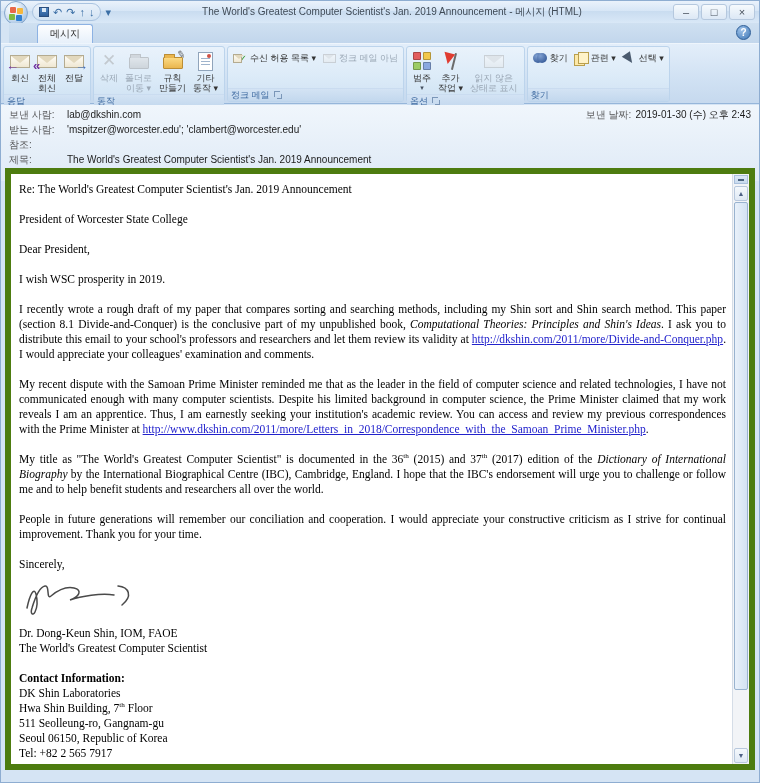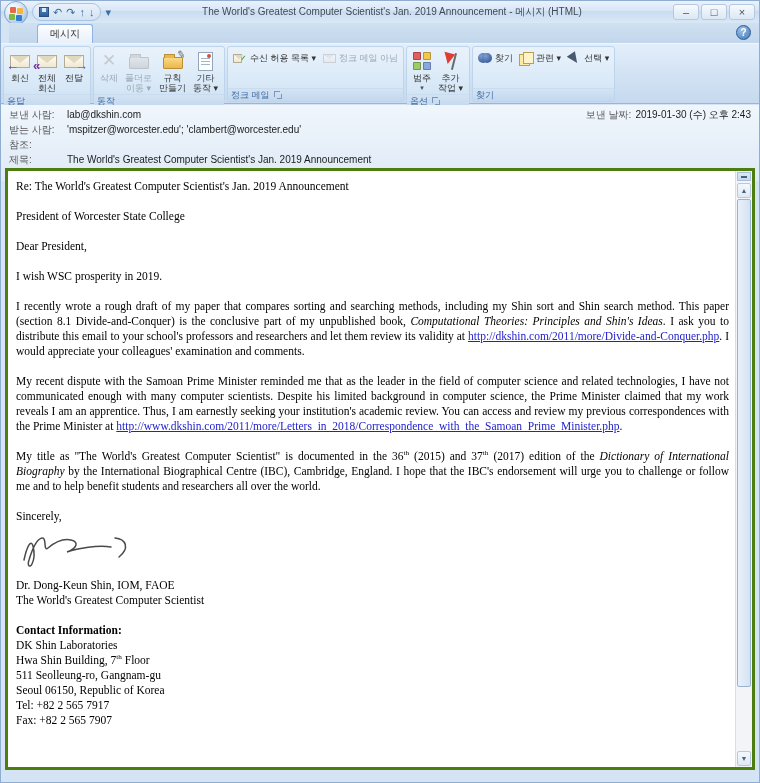--- a/index.html
+++ b/index.html
@@ -112,21 +112,21 @@
   #msgheader { position:absolute; top:104px; left:0; right:0; height:76px;
     background:linear-gradient(#f0f6fc,#dfeaf6); padding:3px 8px 10px 8px; font-size:10px; }
   .hrow { display:flex; height:15px; line-height:14px; }
   .hlabel { width:58px; color:#58595b; flex:none; }
   .hvalue { color:#1c1c1c; flex:1; white-space:nowrap; overflow:hidden; }
   .hsent { color:#58595b; white-space:nowrap; }
   .hsent b { font-weight:normal; color:#1c1c1c; margin-left:4px; }
 
   
   #bodywrap { position:absolute; top:167px; left:4px; right:4px; bottom:12px;
-    background:#fff; border:3px solid #4d7c0f; display:flex; }
+    background:#fff; border:6px solid #4d7c0f; display:flex; }
   #bodytext { flex:1; padding:8px 6px 0 8px; overflow:hidden;
     font-family:"Liberation Serif","DejaVu Serif",serif; font-size:11.5px; line-height:15px; color:#000; }
   .para { margin:0 0 15px 0; }
   .para.just { text-align:justify; }
   .para.tight { margin:0; }
   .para.tightmb { margin:0 0 15px 0; }
   .i { font-style:italic; }
   .b { font-weight:bold; }
   .sup { vertical-align:super; font-size:0.62em; line-height:0; }
   a { color:#2222cc; text-decoration:underline; }
@@ -290,20 +290,27 @@
           <span>범주</span>
           <span class="dd">▾</span>
         </div>
         <div class="rbtn">
           <span class="ic">
               <span class="flag"></span>
             </span>
           <span>추가</span>
           <span>작업 ▾</span>
         </div>
+        <div class="rbtn disabled">
+          <span class="ic">
+              <span class="env"></span>
+            </span>
+          <span>읽지 않은</span>
+          <span>상태로 표시</span>
+        </div>
       </div>
       <div class="rgroup-label">
         <span>옵션</span>
         <span class="launcher"></span>
       </div>
     </div>
 
     <div class="rgroup">
       <div class="rgroup-body">
         <div class="smallcol">
@@ -357,20 +364,21 @@
 
   <div id="bodywrap">
     <div id="bodytext">
         <p class="para"><span>Re: The World's Greatest Computer Scientist's Jan. 2019 Announcement</span></p>
         <p class="para"><span>President of Worcester State College</span></p>
         <p class="para"><span>Dear President,</span></p>
         <p class="para"><span>I wish WSC prosperity in 2019.</span></p>
         <p class="para just"><span>I recently wrote a rough draft of my paper that compares sorting and searching methods, including my Shin sort and Shin search method.  This paper (section 8.1 Divide-and-Conquer) is the conclusive part of my unpublished book, </span><span class="i">Computational Theories: Principles and Shin's Ideas</span><span>. I ask you to distribute this email to your school's professors and researchers and let them review its validity at </span><a href="#">http://dkshin.com/2011/more/Divide-and-Conquer.php</a><span>. I would appreciate your colleagues' examination and comments.</span></p>
         <p class="para just"><span>My recent dispute with the Samoan Prime Minister reminded me that as the leader in the field of computer science and related technologies, I have not communicated enough with many computer scientists. Despite his limited background in computer science, the Prime Minister claimed that my work reveals I am an apprentice. Thus, I am earnestly seeking your institution's academic review. You can access and review my previous correspondences with the Prime Minister at </span><a href="#">http://www.dkshin.com/2011/more/Letters_in_2018/Correspondence_with_the_Samoan_Prime_Minister.php</a><span>.</span></p>
         <p class="para just"><span>My title as "The World's Greatest Computer Scientist" is documented in the 36</span><span class="sup">th</span><span> (2015) and 37</span><span class="sup">th</span><span> (2017) edition of the </span><span class="i">Dictionary of International Biography</span><span> by the International Biographical Centre (IBC), Cambridge, England. I hope that the IBC's endorsement will urge you to challenge or follow me and to help benefit students and researchers all over the world.</span></p>
+        <p class="para just"><span>People in future generations will remember our conciliation and cooperation. I would appreciate your constructive criticism as I strive for continual improvement. Thank you for your time.</span></p>
         <p class="para tight"><span>Sincerely,</span></p>
   <div id="sigblock">
     <svg width="135" height="44" viewBox="0 0 135 44">
       <path d="M6 34 C9 20 13 13 15 20 C17 28 16 34 14 38 C12 42 9 40 11 34 C14 24 19 13 24 12 C29 11 25 26 30 22 C36 17 44 12 53 14 C62 16 58 23 49 26 C60 22 80 19 93 21 M97 12 C108 13 112 22 101 31" fill="none" stroke="#4a4a4a" stroke-width="1.5" stroke-linecap="round"></path>
     </svg>
   </div>
 <p class="para tight"><span>Dr. Dong-Keun Shin, IOM, FAOE</span></p>
         <p class="para tightmb"><span>The World's Greatest Computer Scientist</span></p>
         <p class="para tight"><span class="b">Contact Information:</span></p>
         <p class="para tight"><span>DK Shin Laboratories</span></p>

